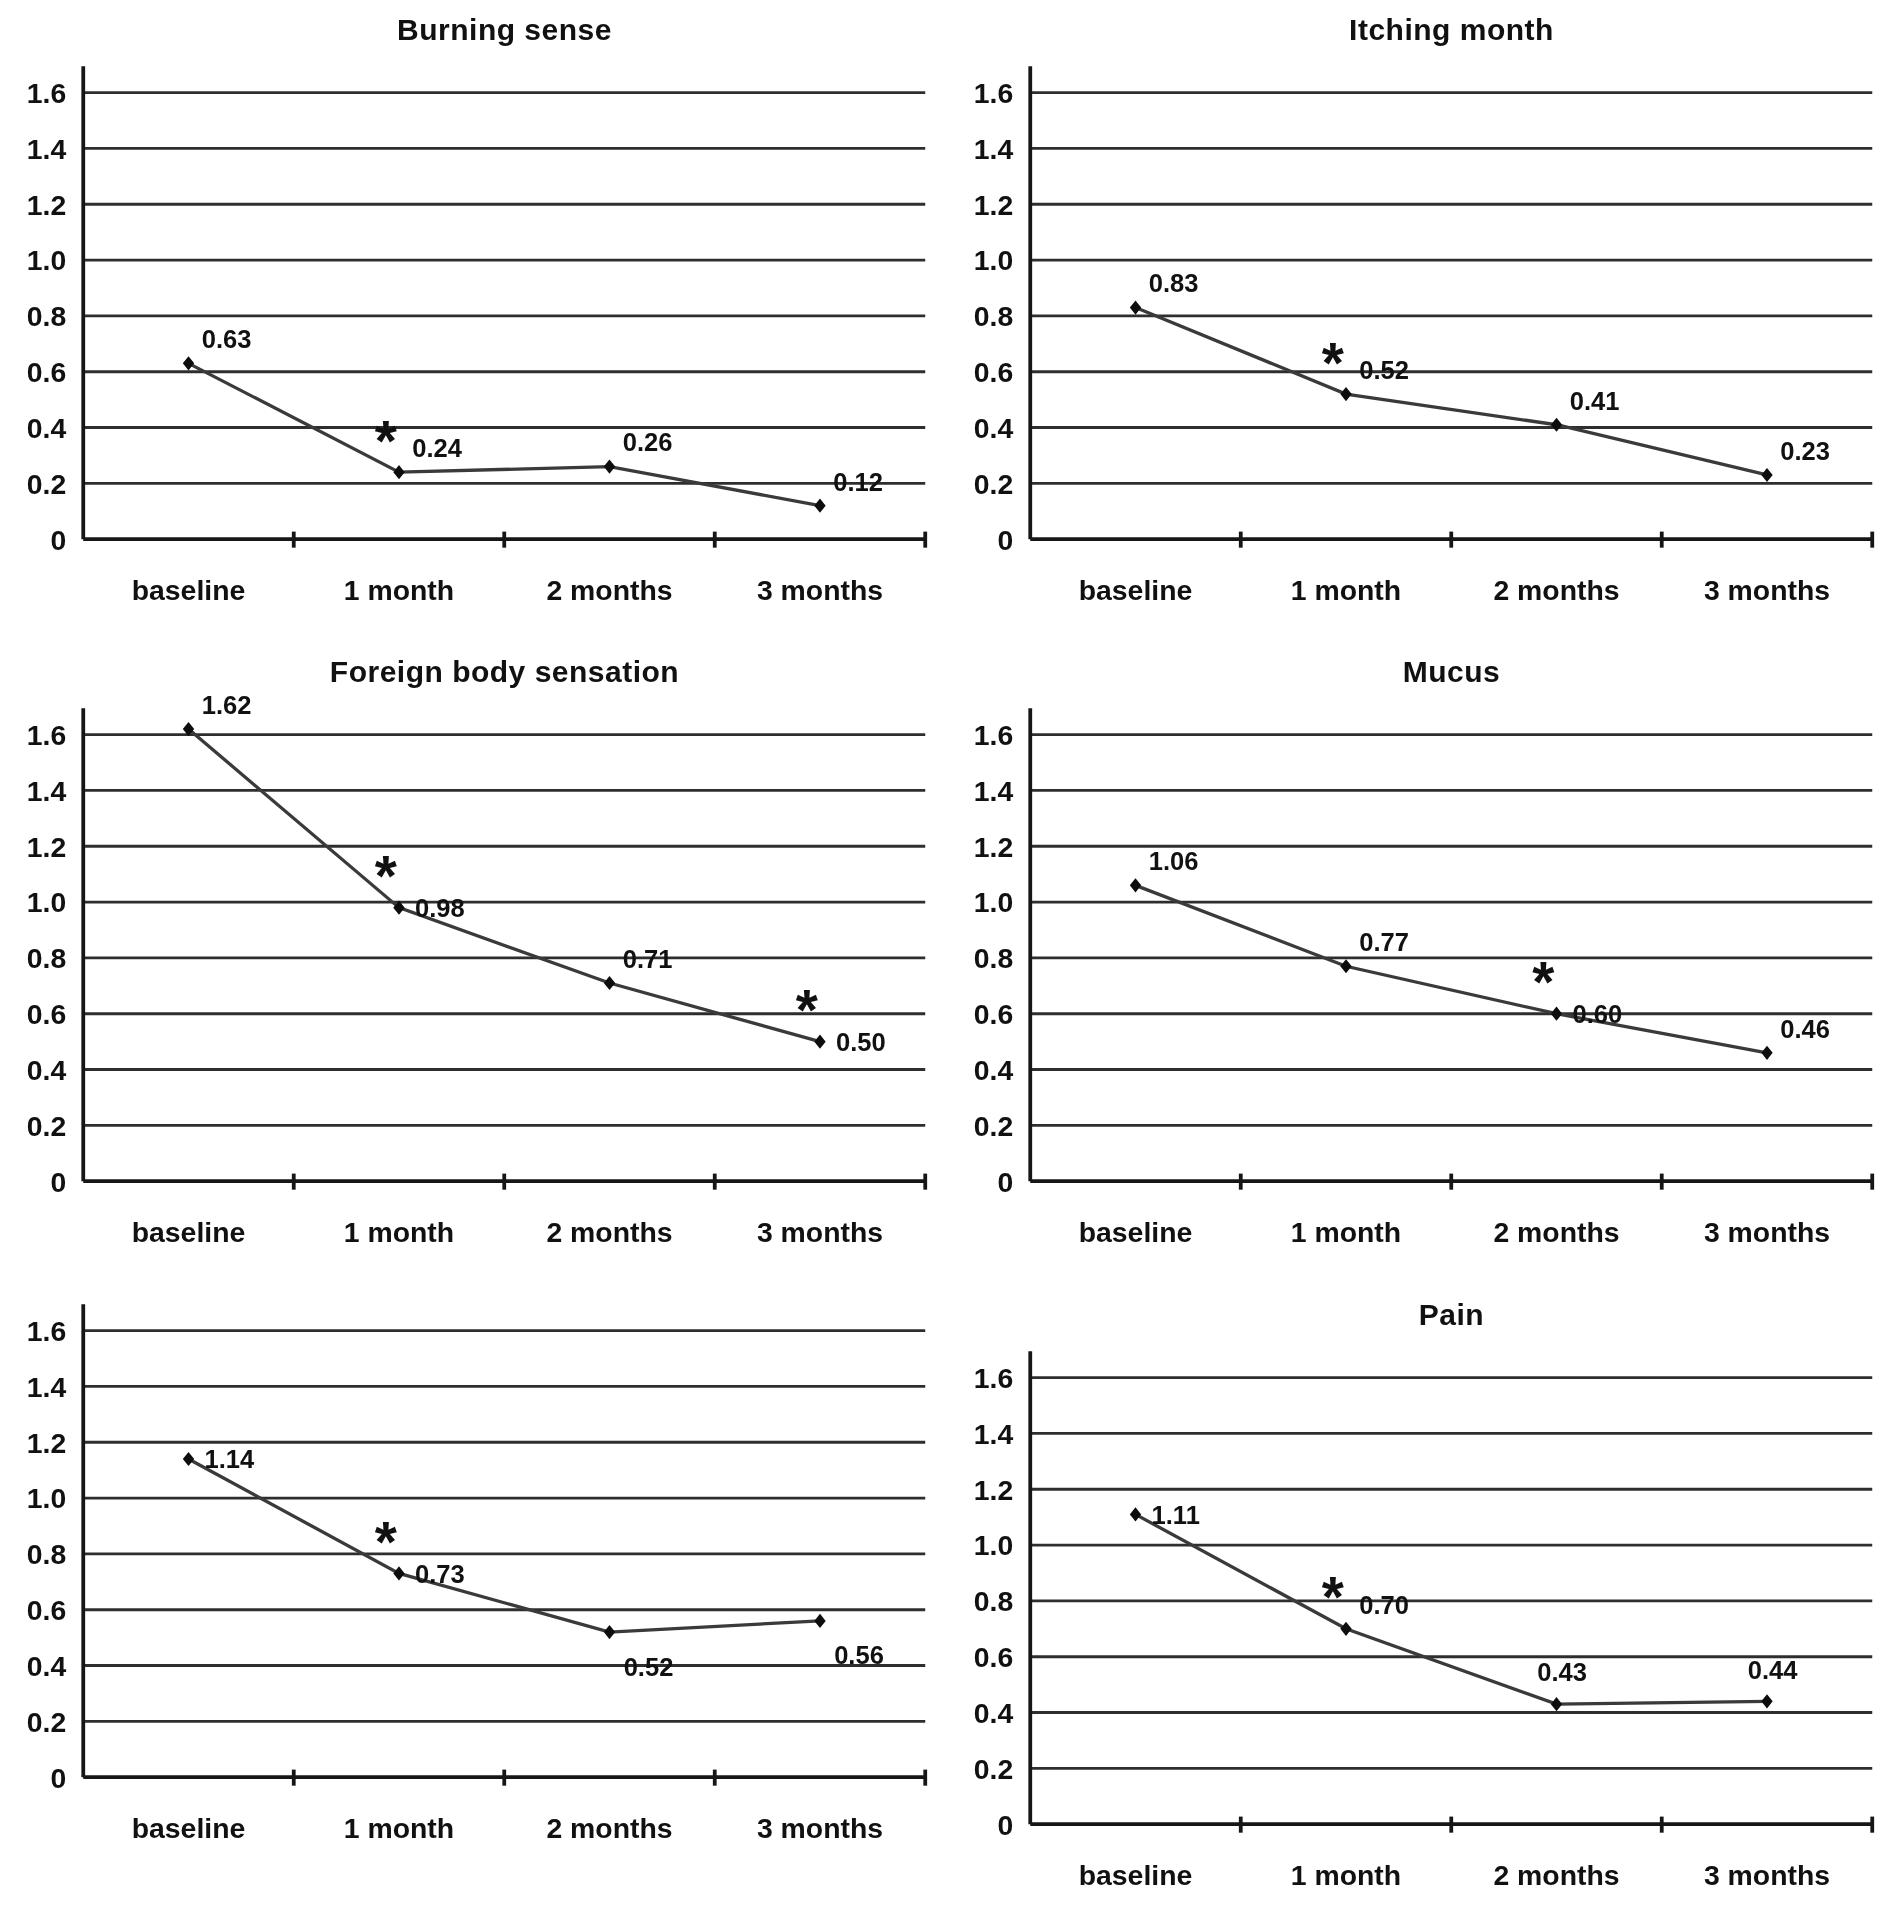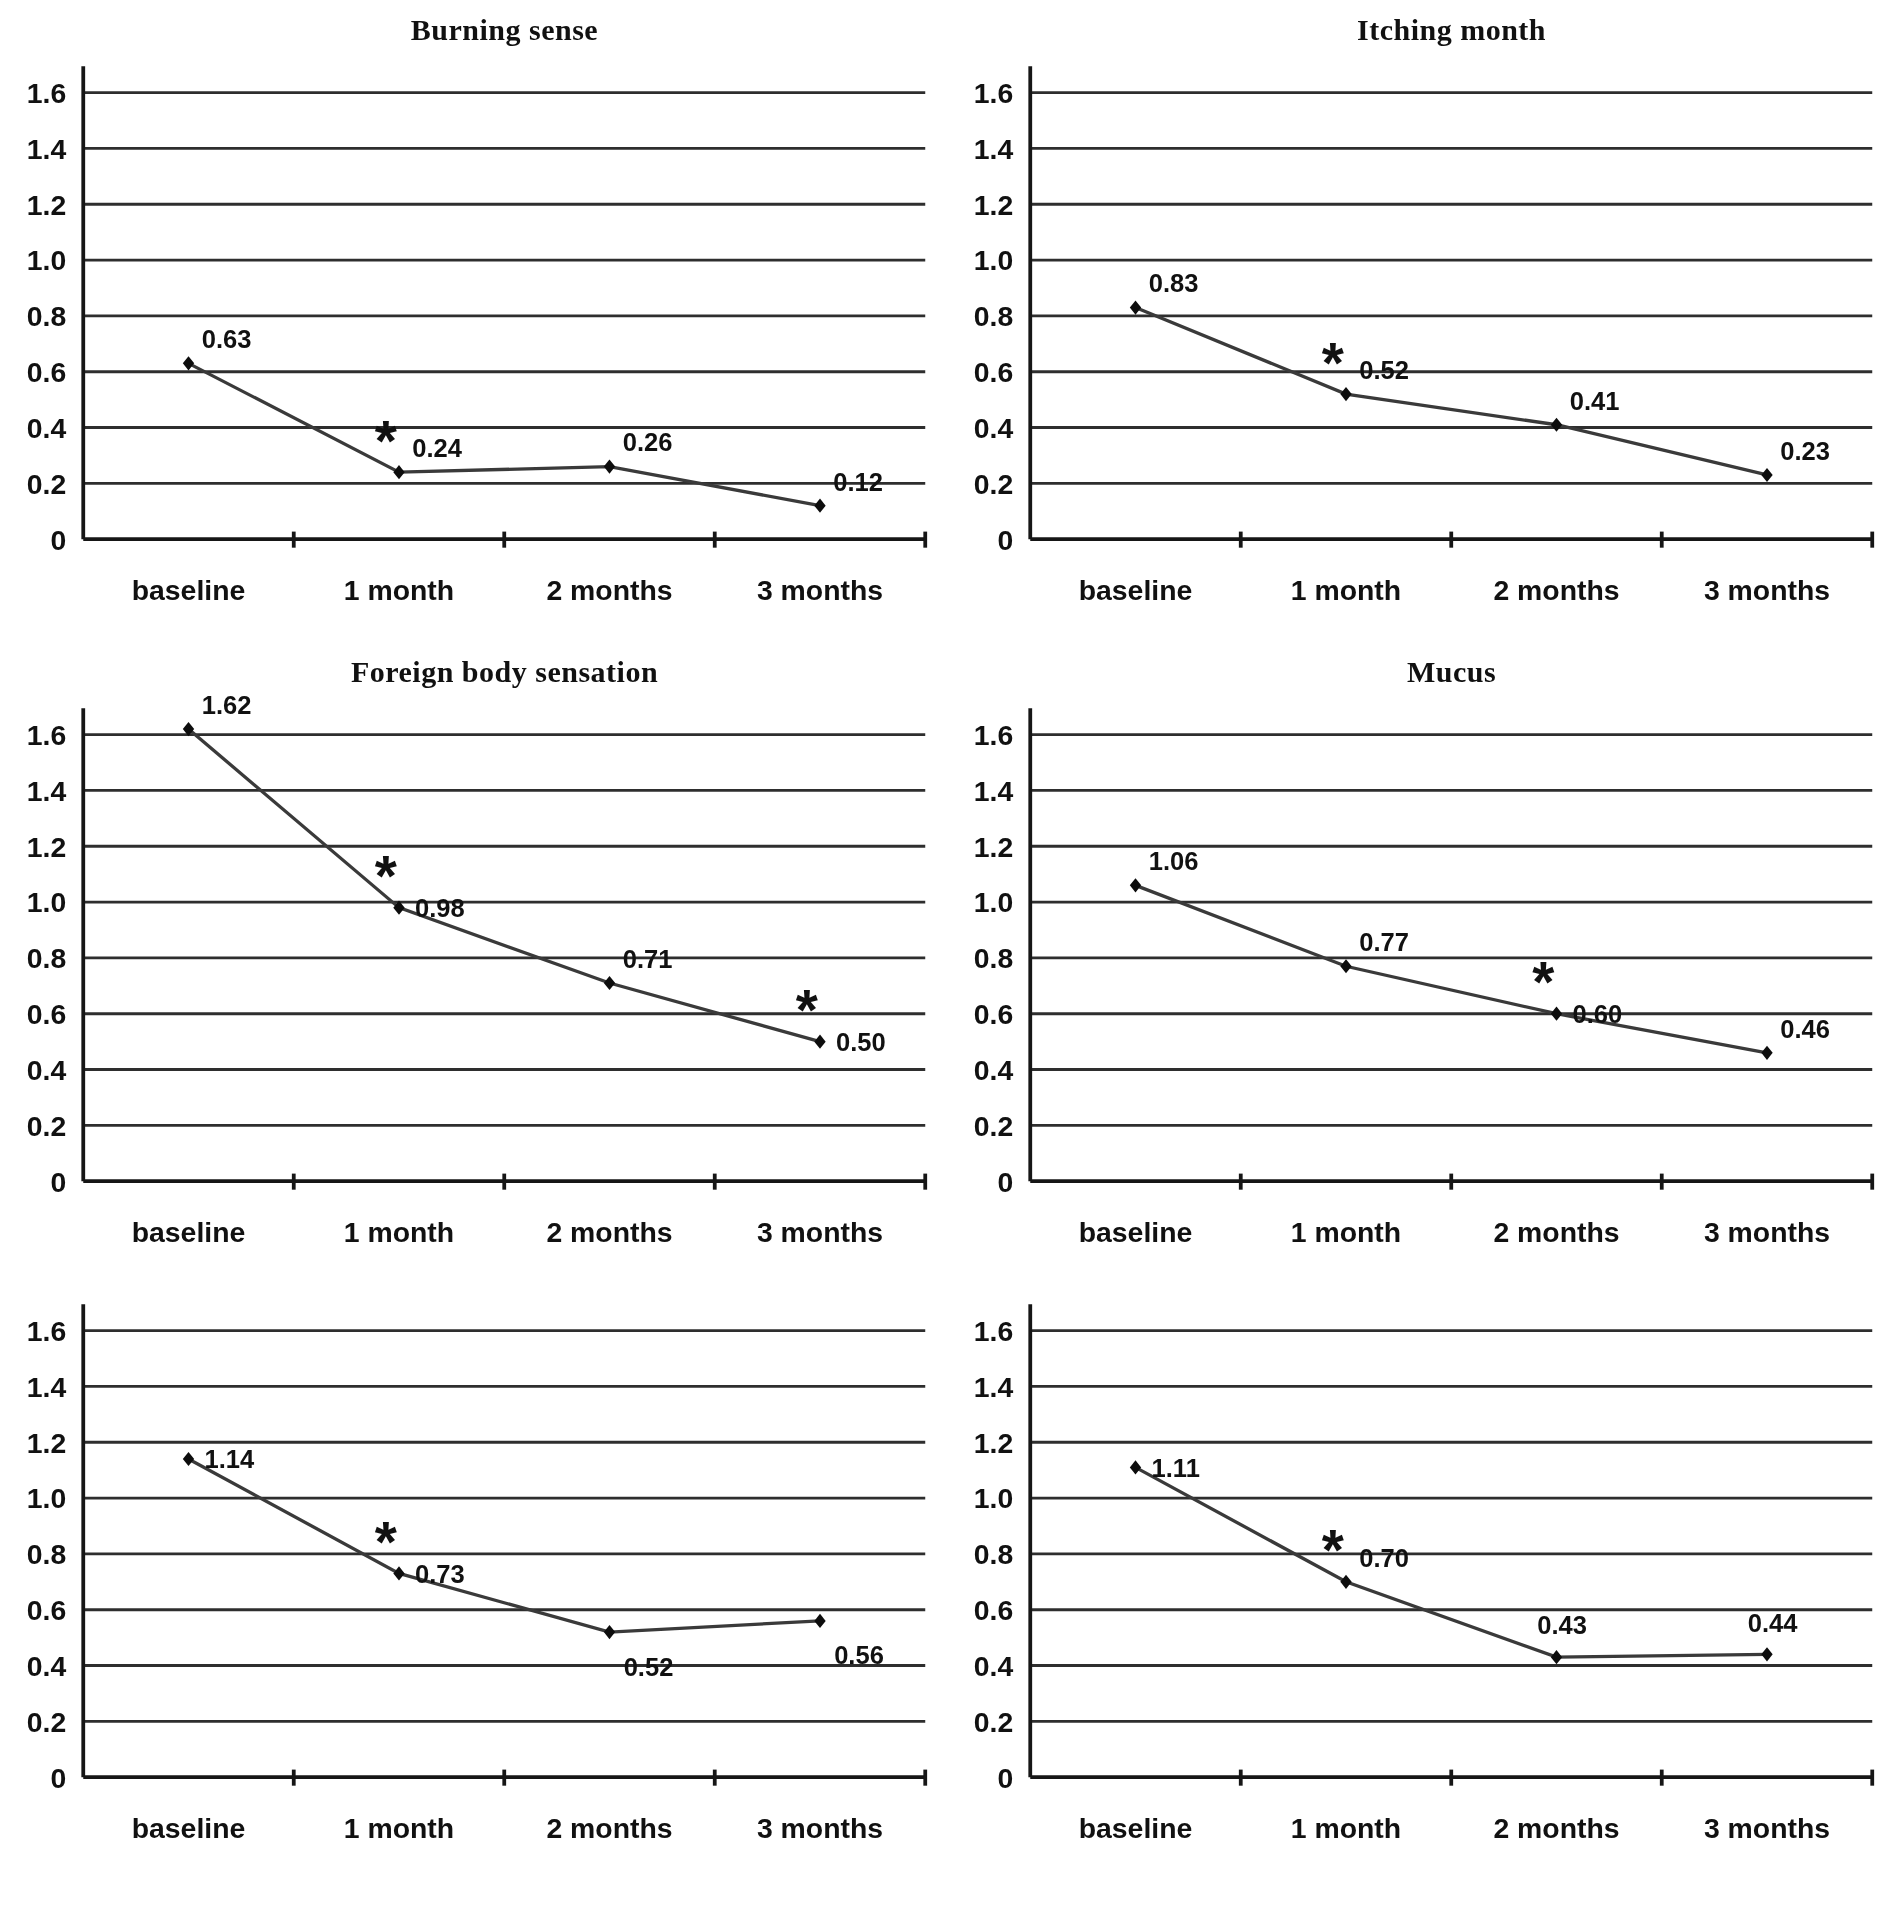--- a/index.html
+++ b/index.html
@@ -10,21 +10,21 @@
   }
   .fig-grid{
     display:grid;
     grid-template-columns:947px 947px;
     grid-template-rows:642px 643px 642px;
   }
   .chart-cell{position:relative;overflow:hidden;}
   .chart-title{
     padding:13.2px 0 0 62px;
     text-align:center;
-    font-family:Liberation Serif, serif;
+    font-family:Liberation Sans, sans-serif;
     font-size:30px;font-weight:bold;color:var(--ink);
     letter-spacing:0.5px;
   }
   .chart-svg{display:block;width:947px;height:587px;}
   .chart-svg text{font-family:"Liberation Sans", sans-serif;fill:var(--ink);}
   .grid-line{stroke:var(--grid);stroke-width:3;}
   .axis-line{stroke:var(--axis);stroke-width:4;}
   .tick-line{stroke:var(--axis);stroke-width:4;}
   .series-line{fill:none;stroke:var(--line);stroke-width:3.5;}
   .marker{fill:#0d0d0d;}
@@ -247,20 +247,21 @@
         <text class="vlab" x="881.75" y="400.79999999999995" text-anchor="start">0.56</text>
         <text class="star" x="407.75" y="292.65" text-anchor="middle">*</text>
         <text class="xlab" x="199.25" y="584" text-anchor="middle">baseline</text>
         <text class="xlab" x="421.75" y="584" text-anchor="middle">1 month</text>
         <text class="xlab" x="644.25" y="584" text-anchor="middle">2 months</text>
         <text class="xlab" x="866.75" y="584" text-anchor="middle">3 months</text>
       </svg>
   </div>
 
   <div class="chart-cell">
+    <div class="chart-title">Pain</div>
     <svg class="chart-svg" viewBox="0 0 1001 620">
         <line class="grid-line" x1="88" y1="461" x2="978" y2="461"></line>
         <line class="grid-line" x1="88" y1="402" x2="978" y2="402"></line>
         <line class="grid-line" x1="88" y1="343" x2="978" y2="343"></line>
         <line class="grid-line" x1="88" y1="284" x2="978" y2="284"></line>
         <line class="grid-line" x1="88" y1="225" x2="978" y2="225"></line>
         <line class="grid-line" x1="88" y1="166.00000000000006" x2="978" y2="166.00000000000006"></line>
         <line class="grid-line" x1="88" y1="107.00000000000006" x2="978" y2="107.00000000000006"></line>
         <line class="grid-line" x1="88" y1="48.00000000000006" x2="978" y2="48.00000000000006"></line>
         <line class="axis-line" x1="88" y1="20" x2="88" y2="520"></line>

